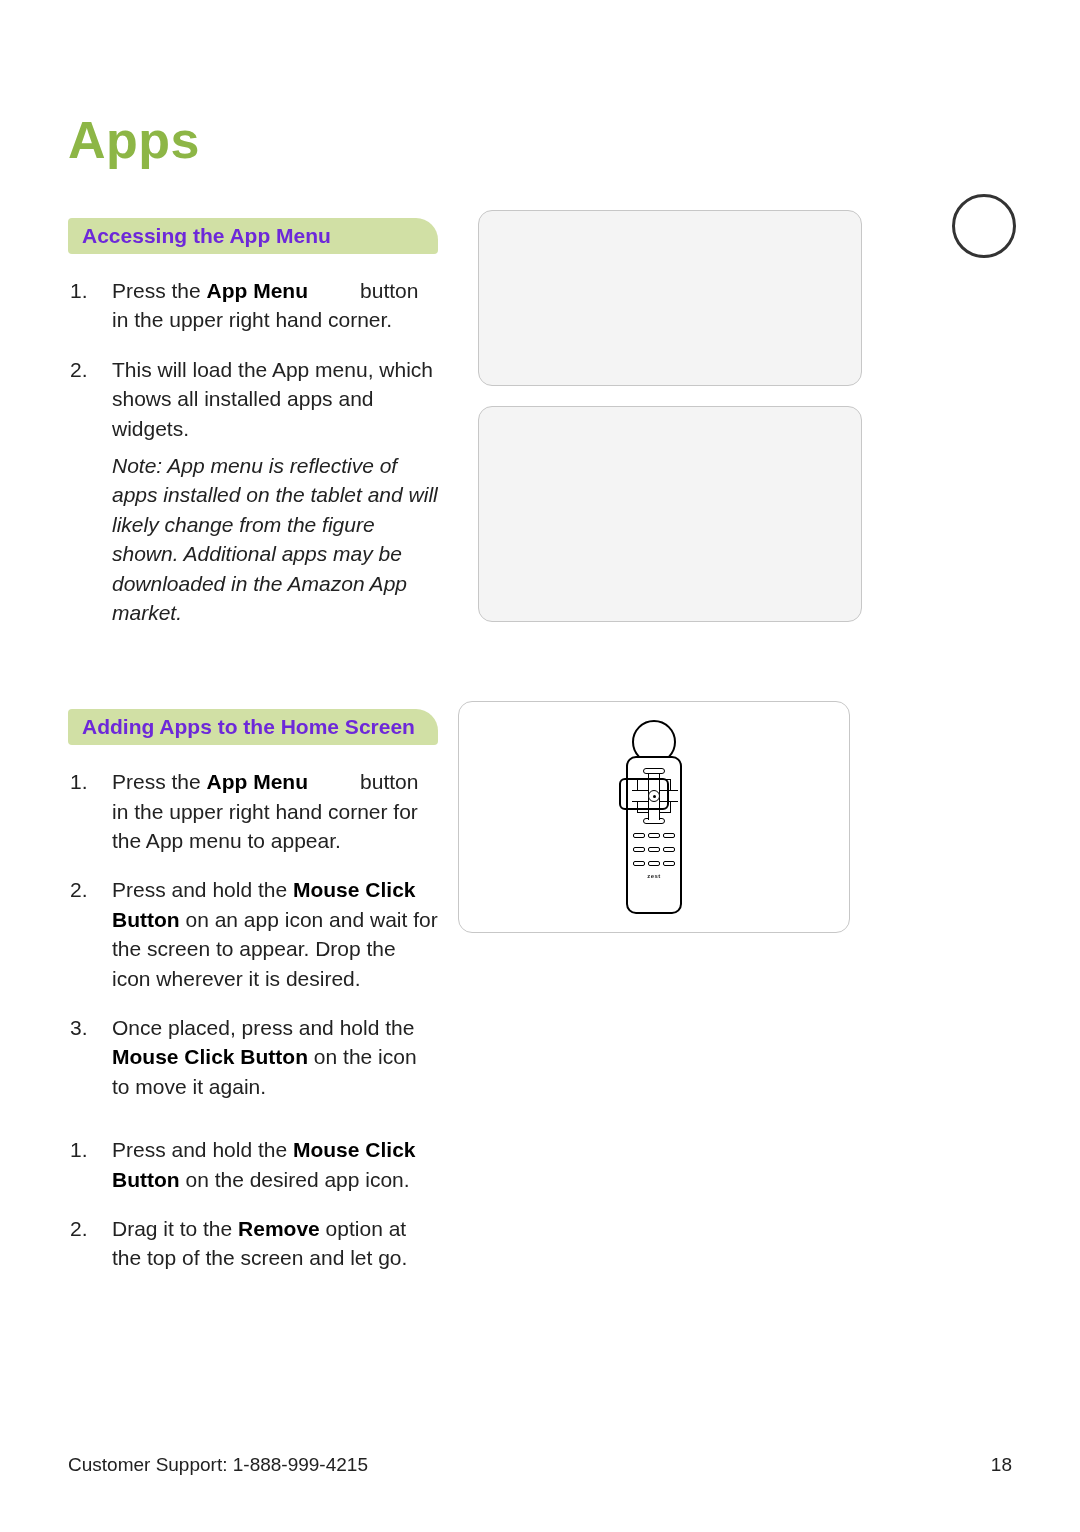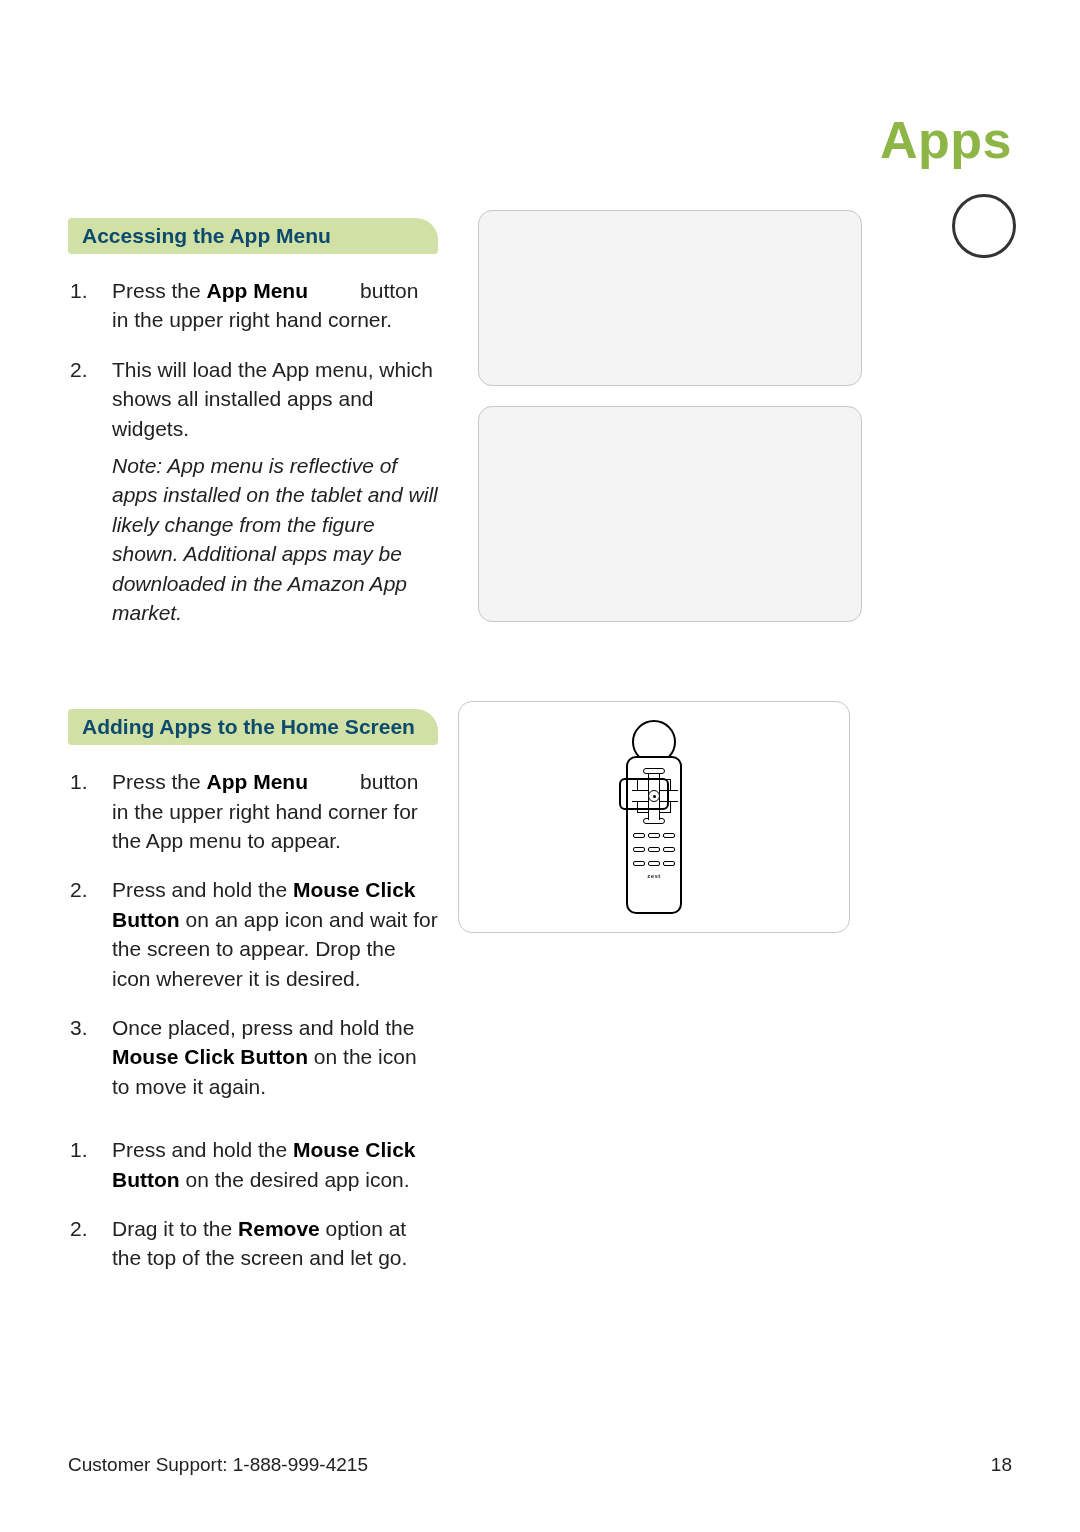--- a/index.html
+++ b/index.html
@@ -1,25 +1,25 @@
 <!DOCTYPE html>
 <html><head>
 <meta charset="utf-8">
 <style>
   * { box-sizing: border-box; margin: 0; padding: 0; }
   html, body { width: 1080px; height: 1532px; background: #fff; font-family: "Segoe UI", "Myriad Pro", "Helvetica Neue", Arial, sans-serif; color: #222; }
   .page { position: relative; width: 1080px; height: 1532px; padding: 110px 68px 0 68px; }
-  .title { font-size: 52px; font-weight: 700; color: #8db646; letter-spacing: 0.5px; margin-bottom: 40px; text-align: right; }
+  .title { font-size: 52px; font-weight: 700; color: #8db646; letter-spacing: 0.5px; margin-bottom: 40px; }
   .columns { display: flex; gap: 40px; }
   .left-col { width: 370px; }
   .right-col { flex: 1; position: relative; }
 
   .section-header {
     background: #d1e0a5;
-    color: #0c4a6e;
+    color: #6d28d9;
     font-weight: 700;
     font-size: 21px;
     padding: 6px 14px 6px 14px;
     border-radius: 4px 22px 4px 4px;
     margin-bottom: 22px;
     margin-top: 8px;
   }
 
   .num-list { list-style: none; padding-left: 40px; font-size: 21px; line-height: 1.4; }
   .num-list li { position: relative; margin-bottom: 20px; padding-left: 4px; }

